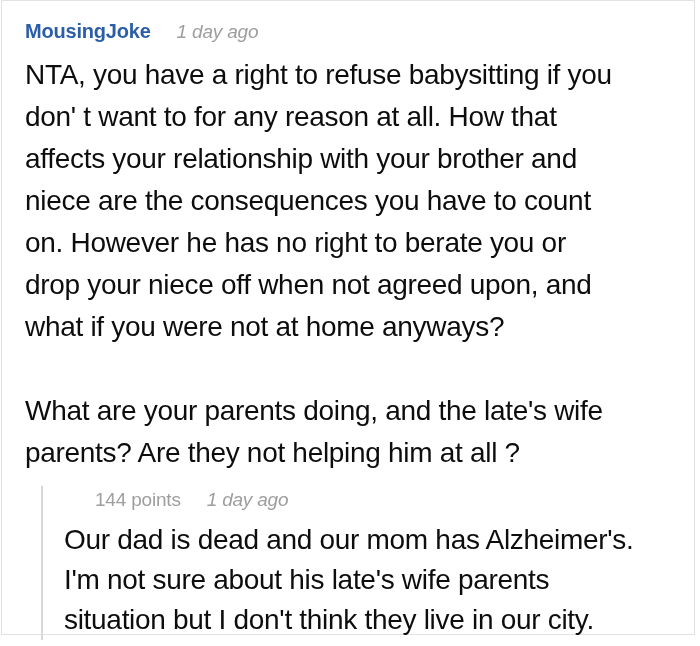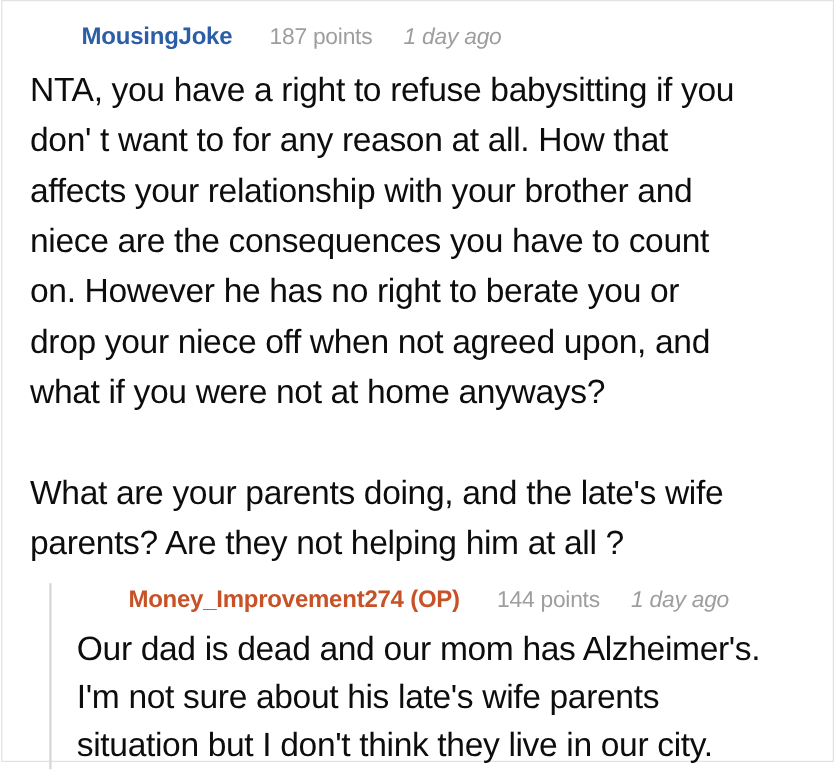--- a/index.html
+++ b/index.html
@@ -23,21 +23,20 @@
     left:1px;top:0;
     width:692px;height:633px;
     border:1px solid var(--card-border);
     background:#ffffff;
     box-sizing:content-box;
   }
   .comment-header{
     display:flex;
     align-items:baseline;
     line-height:24px;
-    margin-left:43px;
   }
   .main-comment{
     margin:18px 0 0 23px;
   }
   .username{
     font-weight:700;
     font-size:20px;
     color:var(--username-blue);
     letter-spacing:-0.2px;
     cursor:pointer;
@@ -75,37 +74,35 @@
   }
 </style>
 </head>
 <body>
 
 <div class="comment-card">
 
   <div class="main-comment">
     <div class="comment-header">
       <span class="username">MousingJoke</span>
-      <span class="meta points">187 points</span>
       <span class="meta age">1 day ago</span>
     </div>
     <div class="comment-body">NTA, you have a right to refuse babysitting if you
 don' t want to for any reason at all. How that
 affects your relationship with your brother and
 niece are the consequences you have to count
 on. However he has no right to berate you or
 drop your niece off when not agreed upon, and
 what if you were not at home anyways?
 
 What are your parents doing, and the late's wife
 parents? Are they not helping him at all ?</div>
 
     <div class="reply-comment">
       <div class="comment-header">
-        <span class="username op">Money_Improvement274 (OP)</span>
         <span class="meta points">144 points</span>
         <span class="meta age">1 day ago</span>
       </div>
       <div class="comment-body">Our dad is dead and our mom has Alzheimer's.
 I'm not sure about his late's wife parents
 situation but I don't think they live in our city.</div>
     </div>
   </div>
 
 </div>

